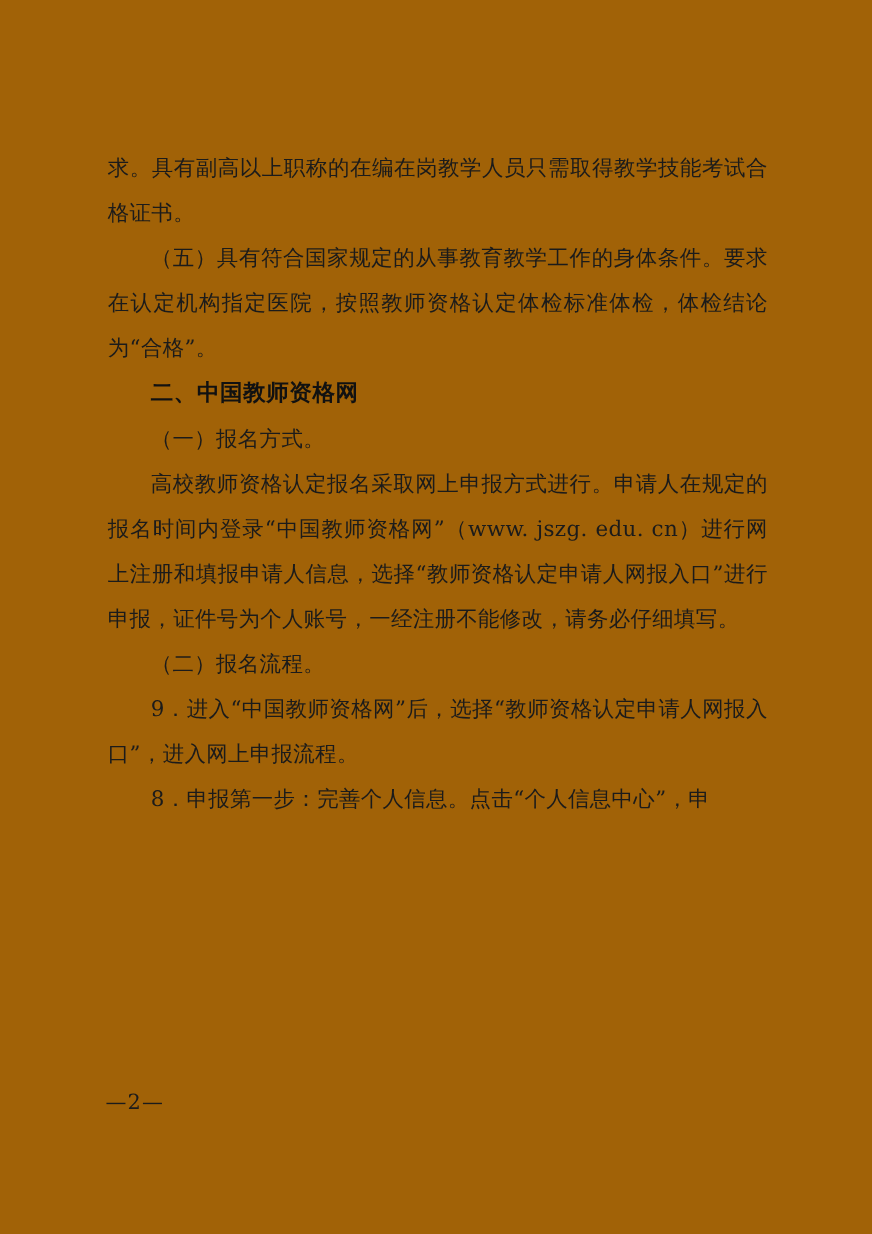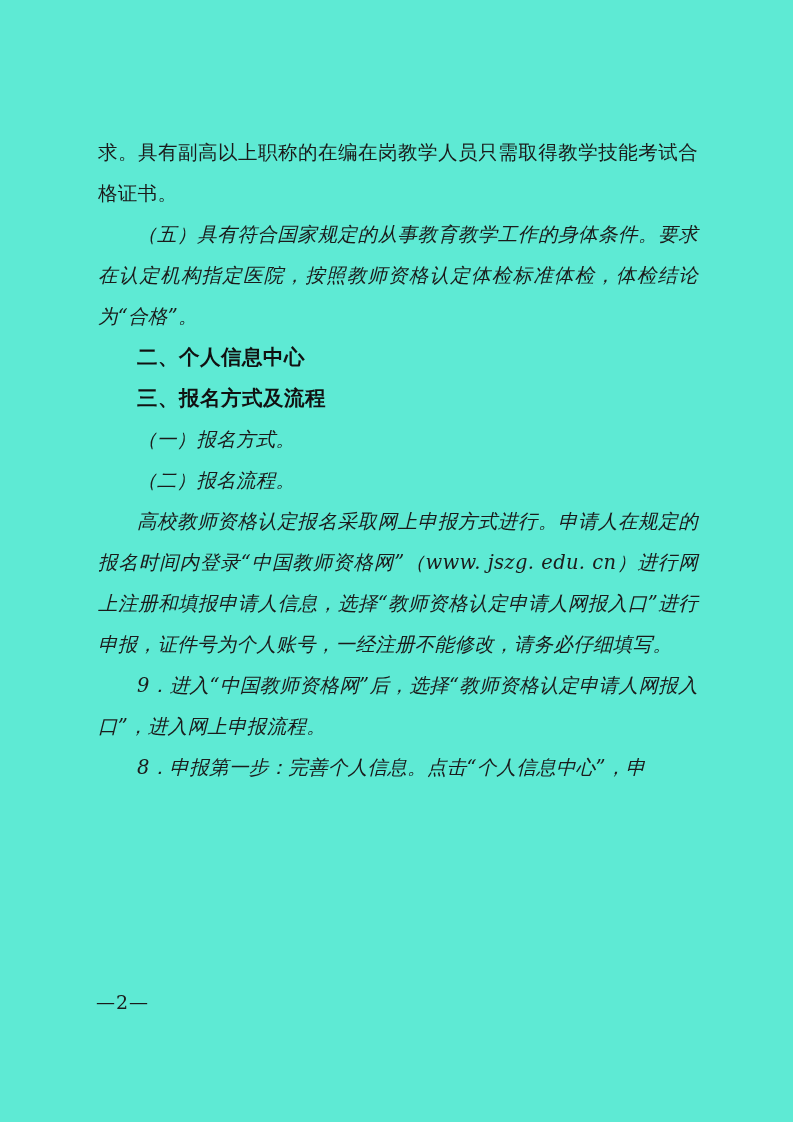--- a/index.html
+++ b/index.html
@@ -13,40 +13,39 @@
     font-family: "DejaVu Serif", "Liberation Serif", serif;
     color: #1a1a1a;
     position: relative;
     overflow: hidden;
   }
   .page {
     position: absolute;
     left: 0; top: 0;
     width: 793px;
     height: 1122px;
-    background: #5eead4;
+    background: #a16207;
   }
   .content {
     position: absolute;
     left: 98px;
     top: 132px;
     width: 600px;
   }
   p {
     margin: 0;
     font-size: 19.5px;
     line-height: 41px;
     text-align: justify;
     text-justify: inter-ideograph;
     letter-spacing: 0.3px;
     color: #1b1b1b;
   }
   p.indent {
     text-indent: 39px;
-    font-style: italic;
   }
   h2.section {
     margin: 0;
     font-size: 20.5px;
     line-height: 41px;
     font-weight: bold;
     font-family: "DejaVu Sans", "Liberation Sans", sans-serif;
     text-indent: 39px;
     letter-spacing: 0.5px;
     color: #111;
@@ -65,31 +64,30 @@
 </head>
 <body>
 
 <div class="page">
   <div class="content">
 
     <p class="">求。具有副高以上职称的在编在岗教学人员只需取得教学技能考试合格证书。</p>
 
     <p class="indent">（五）具有符合国家规定的从事教育教学工作的身体条件。要求在认定机构指定医院，按照教师资格认定体检标准体检，体检结论为“合格”。</p>
 
-    <h2 class="section">二、个人信息中心</h2>
+    <h2 class="section">二、中国教师资格网</h2>
 
 
 
-    <h2 class="section">三、报名方式及流程</h2>
 
     <p class="indent">（一）报名方式。</p>
 
+    <p class="indent">高校教师资格认定报名采取网上申报方式进行。申请人在规定的报名时间内登录“中国教师资格网”（www. jszg. edu. cn）进行网上注册和填报申请人信息，选择“教师资格认定申请人网报入口”进行申报，证件号为个人账号，一经注册不能修改，请务必仔细填写。</p>
+
     <p class="indent">（二）报名流程。</p>
-
-    <p class="indent">高校教师资格认定报名采取网上申报方式进行。申请人在规定的报名时间内登录“中国教师资格网”（www. jszg. edu. cn）进行网上注册和填报申请人信息，选择“教师资格认定申请人网报入口”进行申报，证件号为个人账号，一经注册不能修改，请务必仔细填写。</p>
 
     <p class="indent">9．进入“中国教师资格网”后，选择“教师资格认定申请人网报入口”，进入网上申报流程。</p>
 
     <p class="indent">8．申报第一步：完善个人信息。点击“个人信息中心”，申</p>
 
   </div>
 
   <div class="pagenum">—2—</div>
 </div>
 

